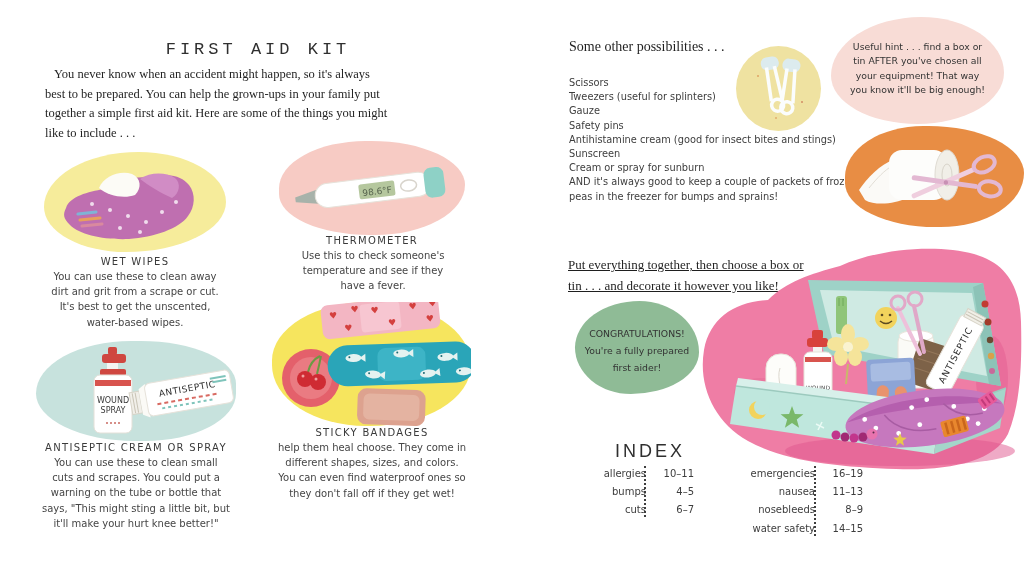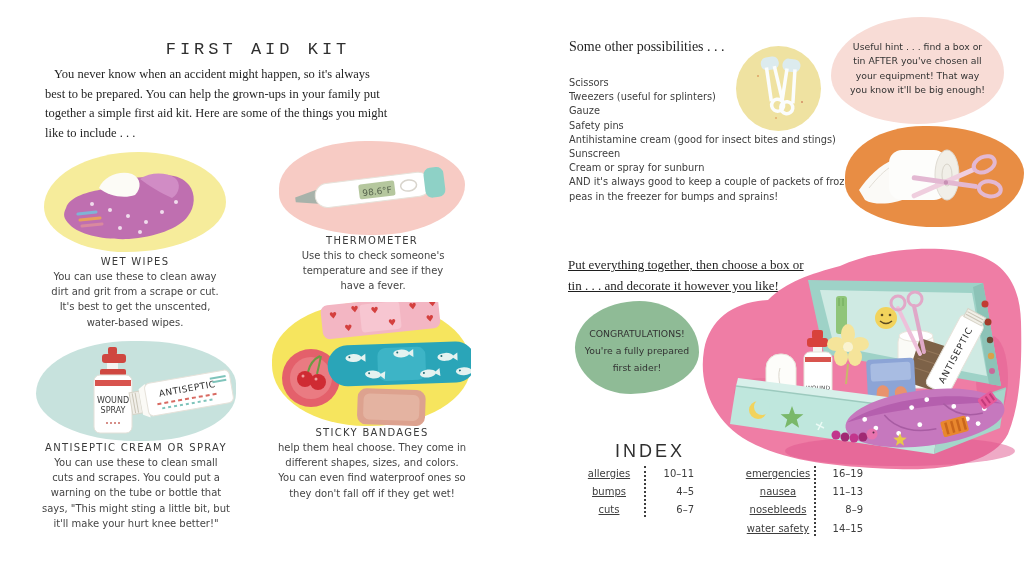--- a/index.html
+++ b/index.html
@@ -16,21 +16,21 @@
   .desc{font-size:10px;line-height:15.2px;text-align:center;color:#454545;}
   .blob{position:absolute;}
   .poss-head{font-size:14px;}
   .poss-list{font-size:9.8px;line-height:14.2px;color:#3d3d3d;}
   .bubble-text{font-size:9.3px;line-height:14.4px;text-align:center;color:#333;}
   .put-text{font-size:13px;line-height:21px;}
   .index-head{font-family:"Liberation Sans",sans-serif;font-size:18px;letter-spacing:3px;
               color:#2f2f2f;text-align:center;}
   .index-group{position:absolute;width:122px;}
   .index-row{display:flex;height:18.4px;align-items:center;font-size:10px;color:#3d3d3d;}
-  .index-row .term{flex:1;text-align:center;text-decoration:underline;}
+  .index-row .term{flex:1;text-align:right;}
   .index-row .pages{width:48px;text-align:right;}
   .index-divider{position:absolute;top:2px;bottom:3px;border-left:2px dotted #3d3d3d;}
   svg{display:block;}
   svg text{font-family:"DejaVu Sans",sans-serif;}
 </style>
 </head>
 <body>
 
 <div id="spread">
 

